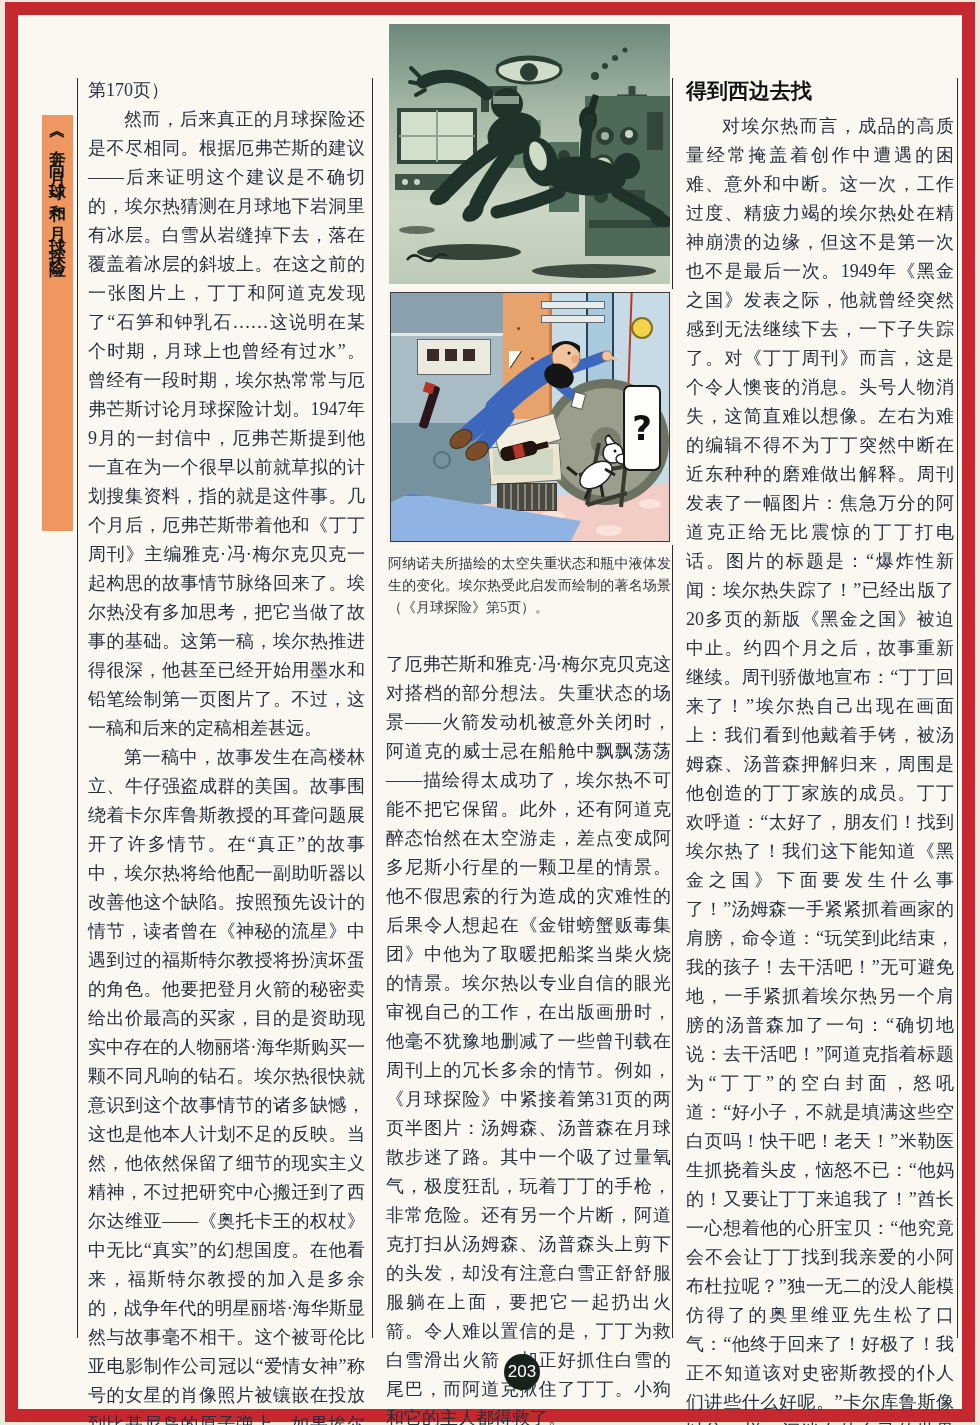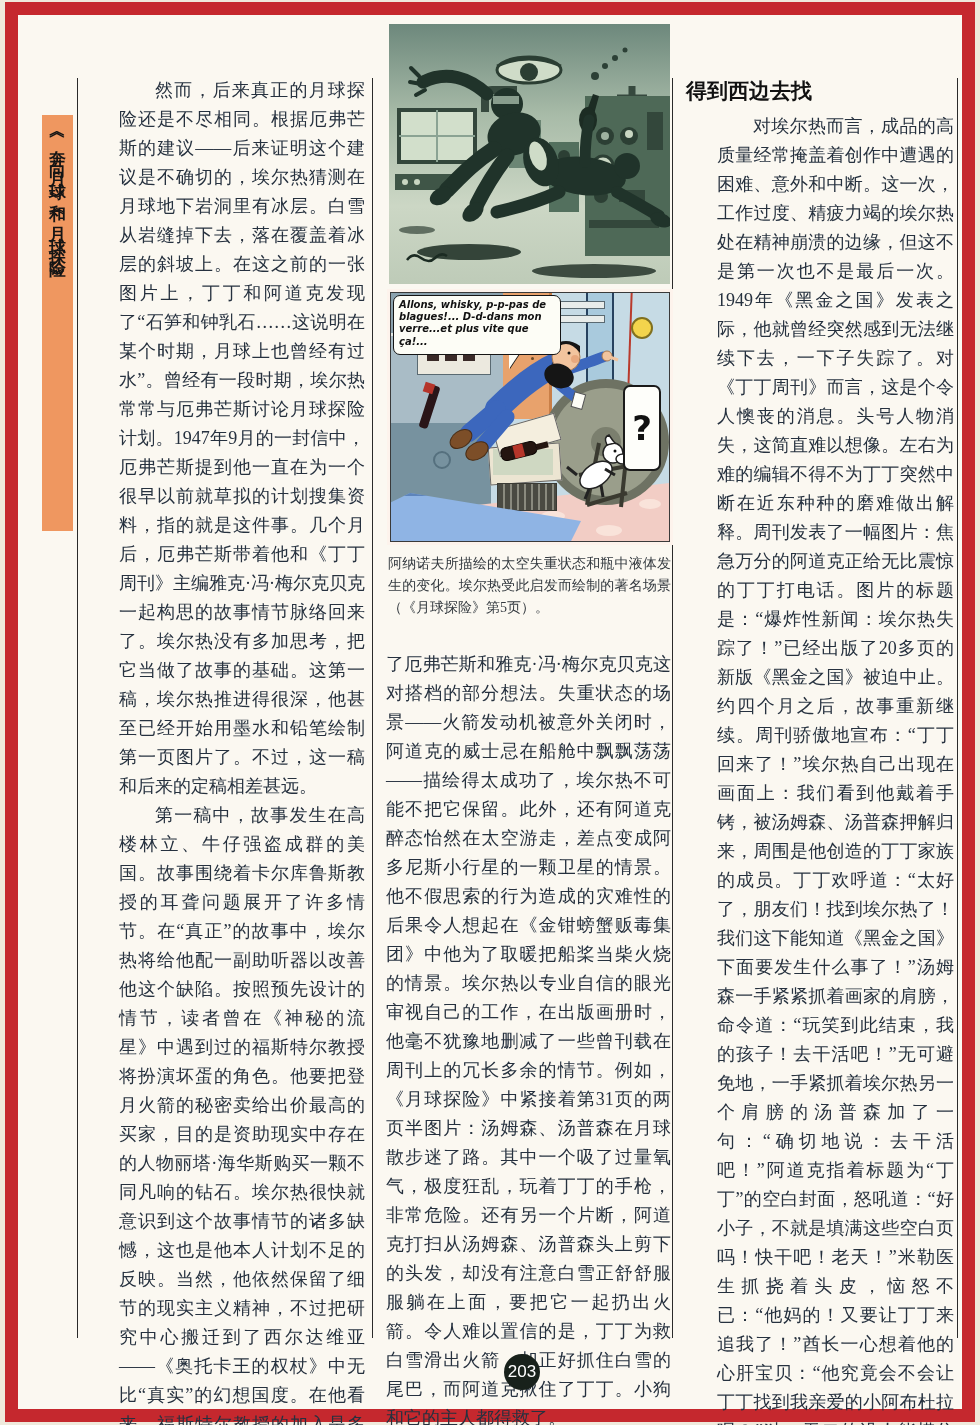--- a/index.html
+++ b/index.html
@@ -16,21 +16,21 @@
   .side-tab{position:absolute;left:42px;top:115px;width:31px;height:416px;
        background:#ef9760;display:flex;justify-content:center;}
   .side-tab span{writing-mode:vertical-rl;text-orientation:mixed;
        font-family:"Liberation Sans","DejaVu Sans",sans-serif;
        font-weight:bold;font-size:17px;letter-spacing:11px;color:#151515;
        padding-top:10px;}
 
   
   .col{position:absolute;text-align:justify;color:#26313f;}
   .col p{margin:0;font-size:18px;line-height:29px;}
-  .col p.indent{text-indent:2em;margin-left:31px;}
+  .col p.indent{text-indent:2em;}
   #left-col{left:88px;top:76px;width:277px;}
   #mid-col-text{left:386px;top:650px;width:285px;}
   #right-col{left:686px;top:76px;width:268px;}
   #right-col h2{margin:0 0 6px 0;font-size:21px;line-height:30px;color:#111;
        font-family:"Liberation Sans","DejaVu Sans",sans-serif;font-weight:bold;}
 
   
   .caption{position:absolute;left:388px;top:553px;width:283px;font-size:14px;
        line-height:22px;color:#33393f;text-align:justify;}
 
@@ -76,20 +76,21 @@
   <div class="rule" style="left:354px;top:63px;height:1260px;"></div>
   <div class="rule" style="left:654px;top:63px;height:1260px;"></div>
   <div class="rule" style="left:939px;top:63px;height:1260px;"></div>
 </div>
 
 <div class="side-tab">
   <span>《奔向月球》和《月球探险》</span>
 </div>
 
 <div id="left-col" class="col">
+  <p>第170页）</p>
   <p class="indent">然而，后来真正的月球探险还是不尽相同。根据厄弗芒斯的建议——后来证明这个建议是不确切的，埃尔热猜测在月球地下岩洞里有冰层。白雪从岩缝掉下去，落在覆盖着冰层的斜坡上。在这之前的一张图片上，丁丁和阿道克发现了“石笋和钟乳石……这说明在某个时期，月球上也曾经有过水”。曾经有一段时期，埃尔热常常与厄弗芒斯讨论月球探险计划。1947年9月的一封信中，厄弗芒斯提到他一直在为一个很早以前就草拟的计划搜集资料，指的就是这件事。几个月后，厄弗芒斯带着他和《丁丁周刊》主编雅克·冯·梅尔克贝克一起构思的故事情节脉络回来了。埃尔热没有多加思考，把它当做了故事的基础。这第一稿，埃尔热推进得很深，他甚至已经开始用墨水和铅笔绘制第一页图片了。不过，这一稿和后来的定稿相差甚远。</p>
   <p class="indent">第一稿中，故事发生在高楼林立、牛仔强盗成群的美国。故事围绕着卡尔库鲁斯教授的耳聋问题展开了许多情节。在“真正”的故事中，埃尔热将给他配一副助听器以改善他这个缺陷。按照预先设计的情节，读者曾在《神秘的流星》中遇到过的福斯特尔教授将扮演坏蛋的角色。他要把登月火箭的秘密卖给出价最高的买家，目的是资助现实中存在的人物丽塔·海华斯购买一颗不同凡响的钻石。埃尔热很快就意识到这个故事情节的诸多缺憾，这也是他本人计划不足的反映。当然，他依然保留了细节的现实主义精神，不过把研究中心搬迁到了西尔达维亚——《奥托卡王的权杖》中无比“真实”的幻想国度。在他看来，福斯特尔教授的加入是多余的，战争年代的明星丽塔·海华斯显然与故事毫不相干。这个被哥伦比亚电影制作公司冠以“爱情女神”称号的女星的肖像照片被镶嵌在投放到比基尼岛的原子弹上。如果埃尔热把她留在故事中，冒险让她成为边卡·卡斯塔菲尔的竞争对手的话，那她就是丁丁历险系列中自阿里·卡博纳以来出现的第二个真实存在的人物。不过，他还是保留</p>
 </div>
 
 <div class="bw-illo">
   <svg width="281" height="260" viewBox="0 0 281 260">
     <defs>
       <linearGradient id="bwbg" x1="0" y1="0" x2="0" y2="1">
         <stop offset="0" stop-color="#6d887c"></stop>
           <stop offset="0.35" stop-color="#a8bba8"></stop>
@@ -245,23 +246,20 @@
         <rect x="182" y="100" width="11" height="15" fill="#fdfdf6" stroke="#555" transform="rotate(15 187 107)"></rect>
         <circle cx="170" cy="74" r="10" fill="#22365f"></circle>
         <circle cx="175" cy="64" r="14" fill="#f2c49e" stroke="#a97a50"></circle>
         <path d="M161,60 Q175,42 189,60 L189,53 Q175,43 161,53 Z" fill="#151515"></path>
         <ellipse cx="168" cy="83" rx="15" ry="12" fill="#151515" transform="rotate(20 168 83)"></ellipse>
         <circle cx="184" cy="66" r="4" fill="#e8a87e"></circle>
         <circle cx="178" cy="60" r="1.5" fill="#111"></circle>
       </g>
     </svg>
 
-    <div class="bubble">
-      <span>Allons, whisky, p-p-pas de blagues!... D-d-dans mon verre...et plus vite que ça!...</span>
-    </div>
     <div class="bubble-tail"></div>
   </div>
 </div>
 
 <div class="caption">阿纳诺夫所描绘的太空失重状态和瓶中液体发生的变化。埃尔热受此启发而绘制的著名场景（《月球探险》第5页）。</div>
 
 <div id="mid-col-text" class="col">
   <p>了厄弗芒斯和雅克·冯·梅尔克贝克这对搭档的部分想法。失重状态的场景——火箭发动机被意外关闭时，阿道克的威士忌在船舱中飘飘荡荡——描绘得太成功了，埃尔热不可能不把它保留。此外，还有阿道克醉态怡然在太空游走，差点变成阿多尼斯小行星的一颗卫星的情景。他不假思索的行为造成的灾难性的后果令人想起在《金钳螃蟹贩毒集团》中他为了取暖把船桨当柴火烧的情景。埃尔热以专业自信的眼光审视自己的工作，在出版画册时，他毫不犹豫地删减了一些曾刊载在周刊上的冗长多余的情节。例如，《月球探险》中紧接着第31页的两页半图片：汤姆森、汤普森在月球散步迷了路。其中一个吸了过量氧气，极度狂乱，玩着丁丁的手枪，非常危险。还有另一个片断，阿道克打扫从汤姆森、汤普森头上剪下的头发，却没有注意白雪正舒舒服服躺在上面，要把它一起扔出火箭。令人难以置信的是，丁丁为救白雪滑出火箭，却正好抓住白雪的尾巴，而阿道克揪住了丁丁。小狗和它的主人都得救了。</p>
 </div>
 

